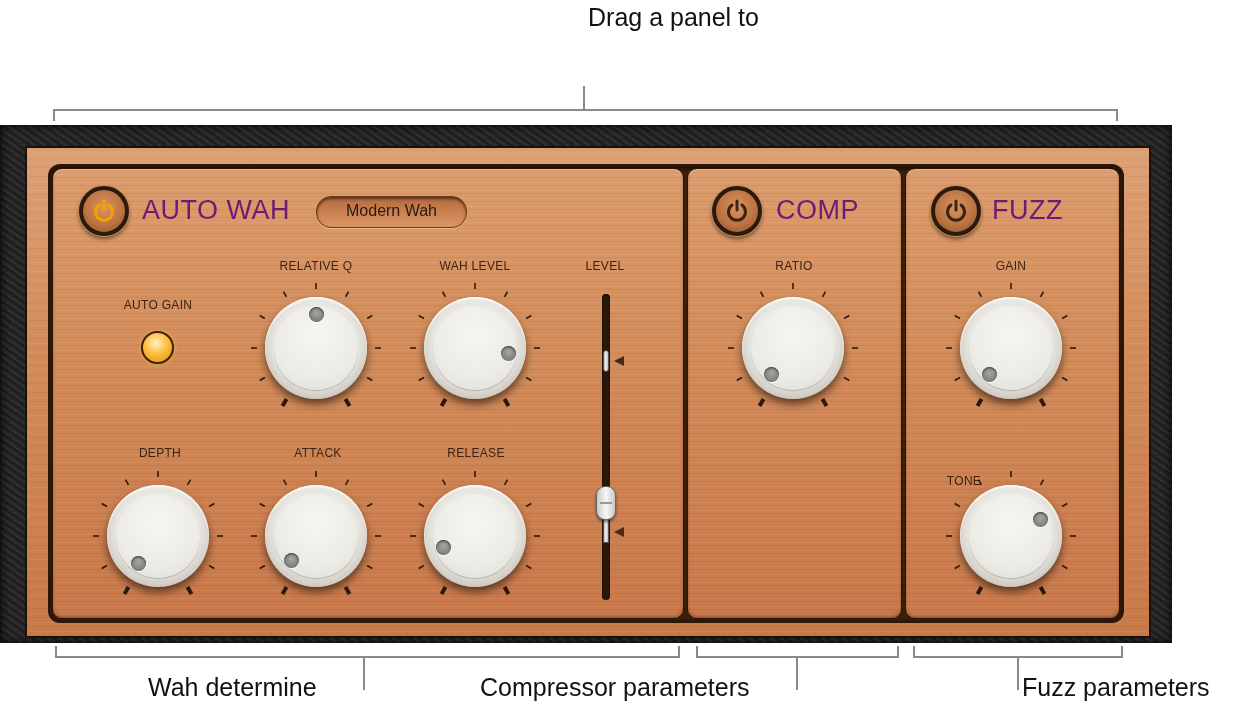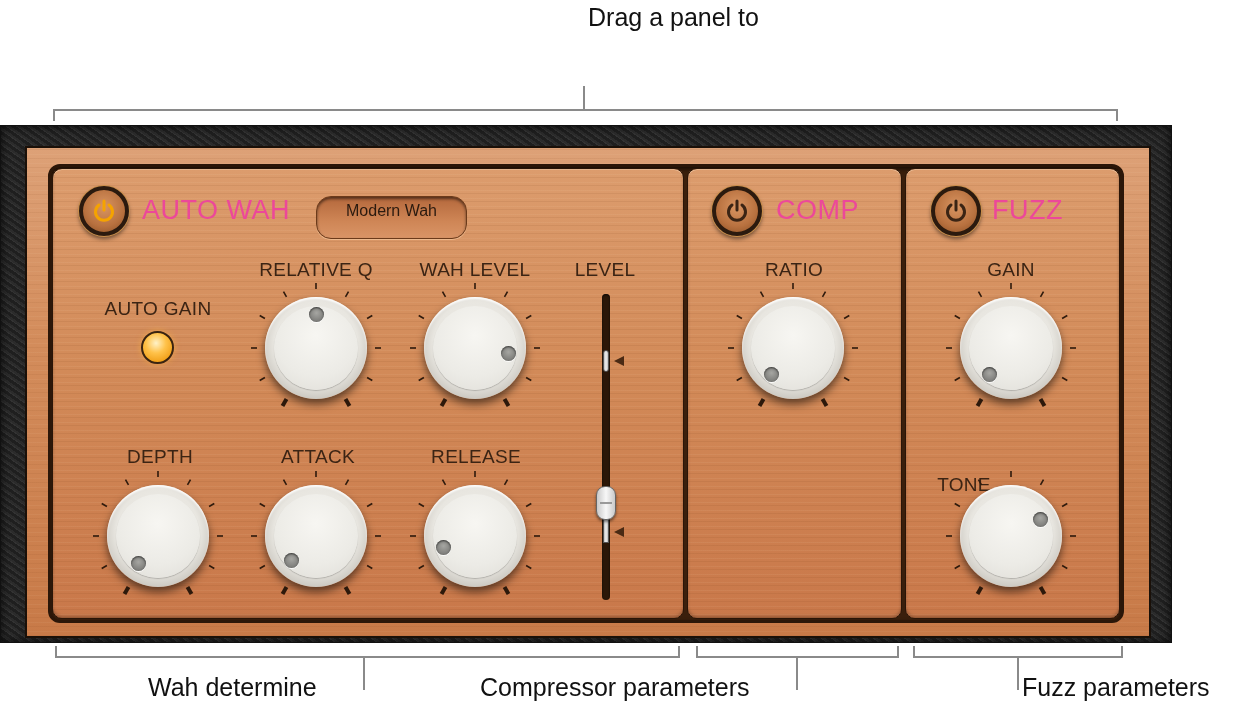--- a/index.html
+++ b/index.html
@@ -49,29 +49,29 @@
   .panel-fuzz { left: 905px; width: 215px; }
 
   .power {
     position: absolute; width: 50px; height: 50px; border-radius: 50%;
     background: radial-gradient(circle at 50% 40%, #d99562 0%, #b8713f 60%, #8a4f24 100%);
     border: 4px solid #2b1a0e;
     box-shadow: 0 0 0 1px #c98f4a, 0 3px 4px rgba(0,0,0,0.5);
     display: flex; align-items: center; justify-content: center; z-index: 2;
   }
   .power svg { width: 26px; height: 26px; }
-  .panel-title { position: absolute; font-size: 27px; color: #ec4899; letter-spacing: 0.5px; z-index: 2; }
+  .panel-title { position: absolute; font-size: 27px; color: #701a75; letter-spacing: 0.5px; z-index: 2; }
   .preset {
-    position: absolute; left: 316px; top: 196px; width: 151px; height: 43px; border-radius: 15px;
+    position: absolute; left: 316px; top: 196px; width: 151px; height: 32px; border-radius: 15px;
     background: linear-gradient(180deg, #b4683c 0%, #cf8656 60%, #d99466 100%);
     box-shadow: inset 0 2px 3px rgba(0,0,0,0.55), 0 1px 0 rgba(255,220,180,0.5);
     border: 1px solid #6b3a1a;
     font-size: 16px; color: #2a1a0f; text-align: center; line-height: 28px; z-index: 2;
   }
-  .label { position: absolute; font-size: 19px; color: #3b2414; text-align: center; width: 140px; margin-left: -70px; z-index: 2; letter-spacing: 0.3px; }
+  .label { position: absolute; font-size: 12px; color: #3b2414; text-align: center; width: 140px; margin-left: -70px; z-index: 2; letter-spacing: 0.3px; }
 
   .knob-wrap { position: absolute; width: 140px; height: 140px; margin-left: -70px; margin-top: -70px; z-index: 2; }
   .knob-wrap svg { position: absolute; left: 0; top: 0; }
   .knob {
     position: absolute; left: 19px; top: 19px; width: 102px; height: 102px; border-radius: 50%;
     background: radial-gradient(circle at 50% 45%, #f3f1ec 0%, #e8e6e0 55%, #cfccc5 72%, #9d9a94 88%, #6f6c68 100%);
     box-shadow: 0 5px 8px rgba(0,0,0,0.55), inset 0 2px 2px rgba(255,255,255,0.9);
   }
   .knob::before {
     content: ""; position: absolute; left: 9px; top: 9px; width: 84px; height: 84px; border-radius: 50%;

